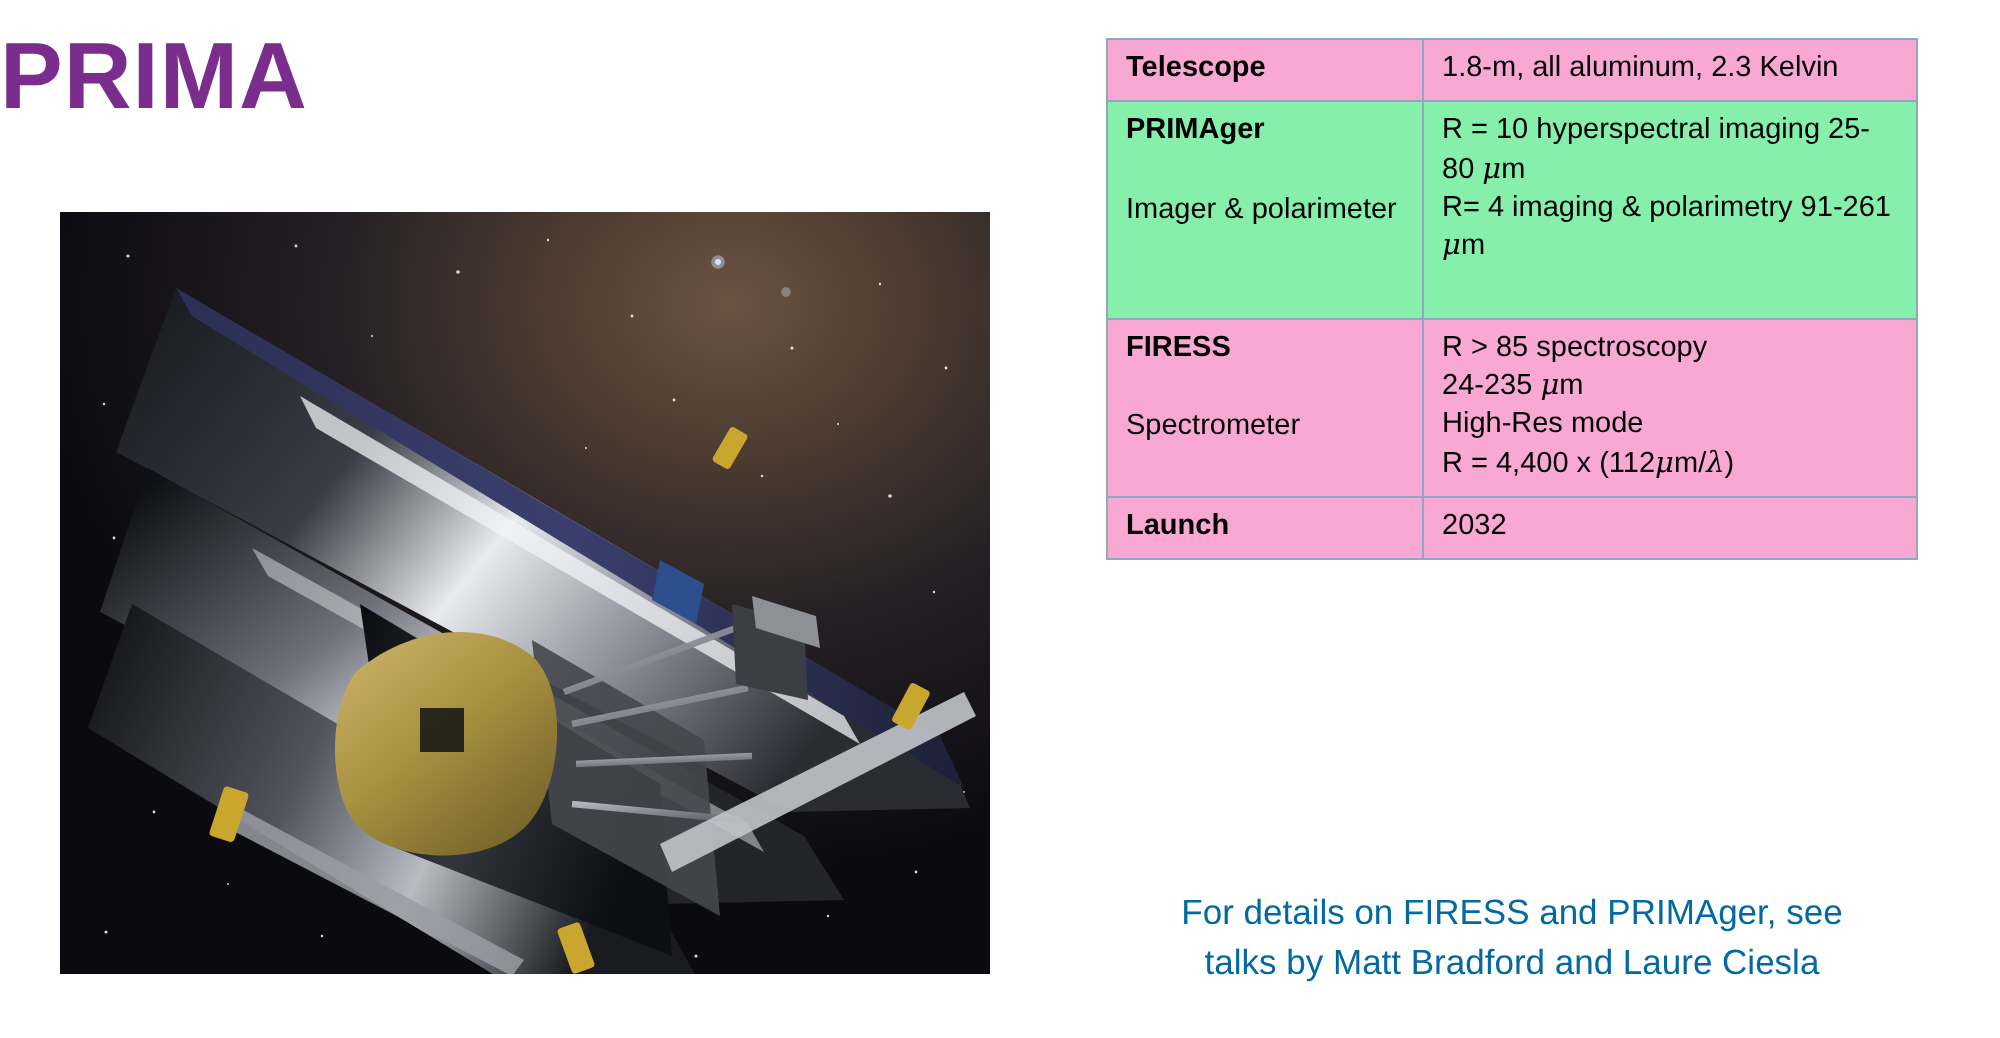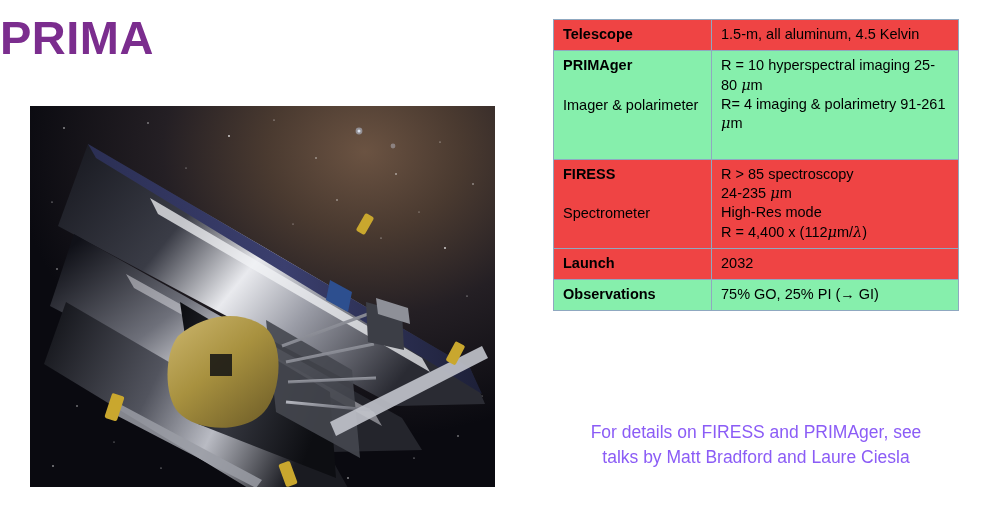--- a/index.html
+++ b/index.html
@@ -51,21 +51,21 @@
     border-collapse: collapse;
     table-layout: fixed;
     font-size: 14.5px;
   }
   #spec-table td {
     border: 1px solid #8FA8C0;
     padding: 5px 9px 6px 9px;
     vertical-align: top;
     line-height: 1.33;
   }
-  #spec-table tr.band-light td { background: #ef4444; }
+  #spec-table tr.band-light td { background: #f9a8d4; }
   #spec-table tr.band-dark  td { background: #86efac; }
   #spec-table td.label-cell {
     width: 139px;
   }
   #spec-table .label-main {
     font-weight: bold;
     display: block;
   }
   #spec-table .label-sub {
     font-weight: normal;
@@ -75,26 +75,26 @@
   #spec-table .val-line { display: block; }
   .mathsym {
     font-family: "DejaVu Serif", serif;
     font-style: italic;
   }
 
   
   #footer-note {
     position: absolute;
     left: 553px;
-    top: 420px;
+    top: 444px;
     width: 406px;
     text-align: center;
     font-size: 17.5px;
     line-height: 1.42;
-    color: #8b5cf6;
+    color: #0369a1;
   }
 </style>
 </head>
 <body>
 
 <div id="prima-title">PRIMA</div>
 
 <div id="spacecraft-figure">
   <svg width="465" height="381" viewBox="0 0 465 381" xmlns="http://www.w3.org/2000/svg">
     <defs>
@@ -229,21 +229,21 @@
 </div>
 
 <table id="spec-table">
   <tbody>
 
     <tr class="band-light">
       <td class="label-cell">
         <span class="label-main">Telescope</span>
       </td>
       <td>
-        <span class="val-line">1.5-m, all aluminum, 4.5 Kelvin</span>
+        <span class="val-line">1.8-m, all aluminum, 2.3 Kelvin</span>
       </td>
     </tr>
 
     <tr class="band-dark">
       <td class="label-cell">
         <span class="label-main">PRIMAger</span>
         <span class="label-sub">Imager &amp; polarimeter</span>
       </td>
       <td>
         <span class="val-line">R = 10 hyperspectral imaging 25-80 <span class="mathsym">μ</span>m</span>
@@ -270,28 +270,20 @@
 
     <tr class="band-light">
       <td class="label-cell">
         <span class="label-main">Launch</span>
       </td>
       <td>
         <span class="val-line">2032</span>
       </td>
     </tr>
 
-    <tr class="band-dark">
-      <td class="label-cell">
-        <span class="label-main">Observations</span>
-      </td>
-      <td>
-        <span class="val-line">75% GO, 25% PI (→ GI)</span>
-      </td>
-    </tr>
 
   </tbody>
 </table>
 
 <div id="footer-note">
   <div>For details on FIRESS and PRIMAger, see</div>
   <div>talks by Matt Bradford and Laure Ciesla</div>
 </div>
 
 </body></html>

